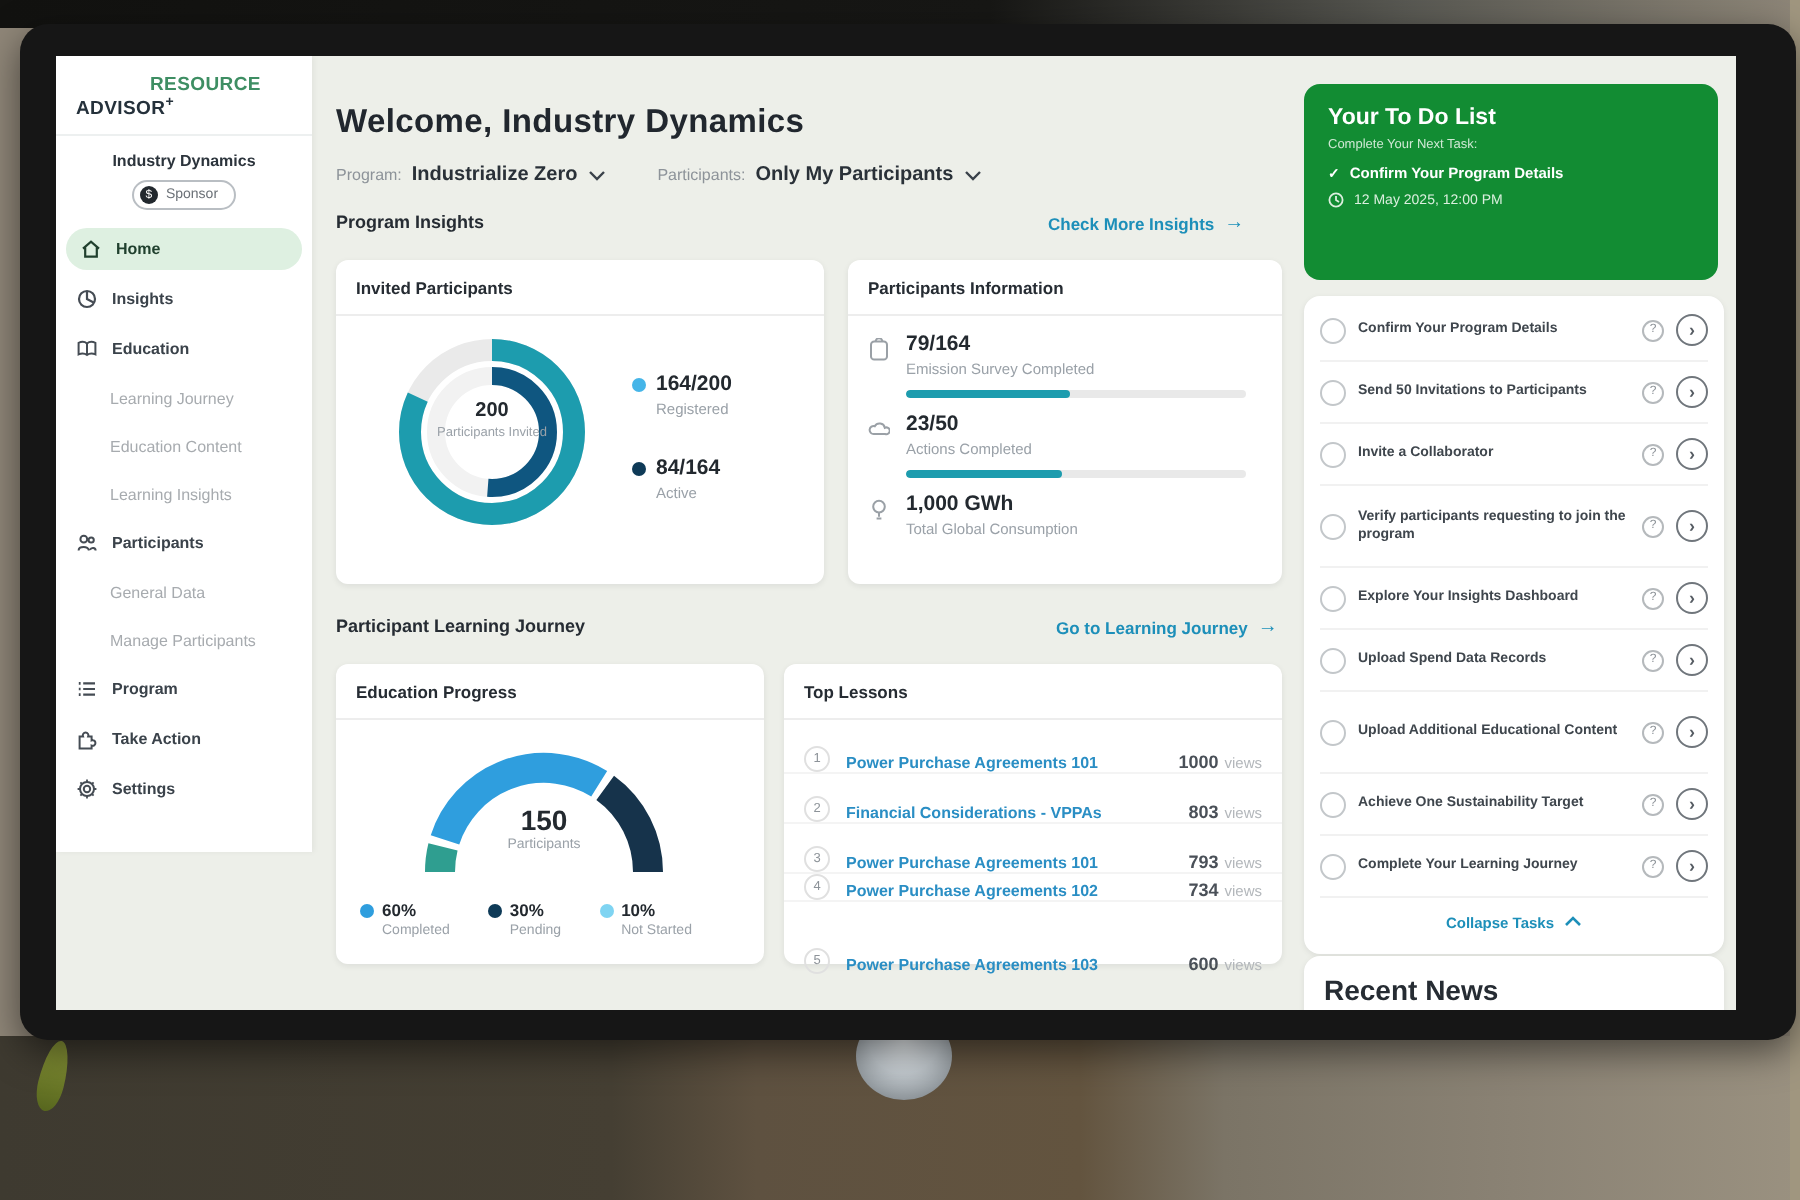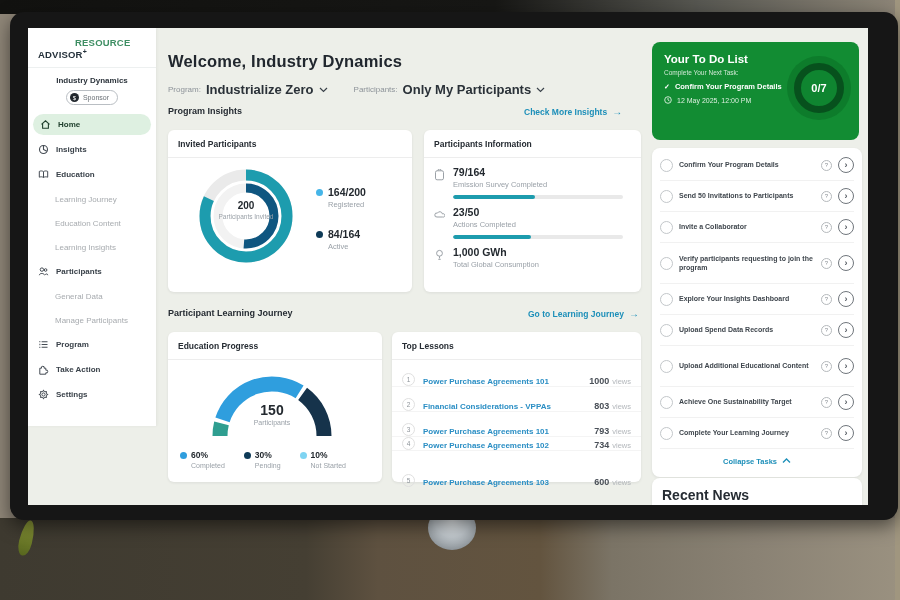--- a/index.html
+++ b/index.html
@@ -28,21 +28,21 @@
   .nav-item.active{background:#def0e1;border-radius:12px;margin:0 5px;padding:0 7px;height:21px;color:#20402e;}
   .nav-item.active + .nav-item{margin-top:2px;}
   .nav-sub{height:24px;display:flex;align-items:center;padding-left:27px;font-size:8px;color:#a7abaf;cursor:pointer;}
   .nav-item svg{flex:0 0 auto;}
   
   .abs{position:absolute;}
   .welcome{left:140px;top:24px;font-size:16.5px;font-weight:bold;color:#21272e;letter-spacing:.2px;}
   .filters{left:140px;top:54px;display:flex;gap:26px;align-items:center;}
   .filter{display:flex;align-items:center;gap:5px;cursor:pointer;}
   .f-label{font-size:8px;color:#8d9399;}
-  .f-value{font-size:13px;font-weight:bold;color:#2a3138;}
+  .f-value{font-size:10px;font-weight:bold;color:#2a3138;}
   .sec-head{font-size:9px;font-weight:bold;color:#262c33;}
   .link{display:flex;align-items:center;gap:5px;font-size:8.5px;font-weight:bold;color:#1d8fb9;cursor:pointer;}
   .link .arr::before{content:"\2192";font-size:10px;}
   .card{position:absolute;background:#fff;border-radius:6px;box-shadow:0 1px 3px rgba(20,30,40,.08);}
   .card-head{height:27px;display:flex;align-items:center;padding:0 10px;border-bottom:1px solid #ededed;font-size:8.5px;font-weight:bold;color:#262c33;}
   
   .donut-wrap{position:absolute;left:26px;top:34px;width:104px;height:104px;}
   .donut-center{position:absolute;left:22px;top:34px;width:60px;text-align:center;}
   .donut-center .v{font-size:10px;font-weight:bold;color:#23292f;}
   .donut-center .l{font-size:6.5px;color:#9aa1a8;line-height:1.3;margin-top:2px;}
@@ -372,25 +372,20 @@
             <span class="chk"></span>
             <span>Confirm Your Program Details</span>
           </div>
         <div class="t-date">
           <svg width="8" height="8" viewBox="0 0 8 8">
               <circle cx="4" cy="4" r="3.3" fill="none" stroke="#dcefdf" stroke-width=".9"></circle>
               <path d="M4 2 V4 L5.5 5" fill="none" stroke="#dcefdf" stroke-width=".9"></path>
             </svg>
           <span>12 May 2025, 12:00 PM</span>
         </div>
-        <div class="t-ring-halo">
-          <div class="t-ring">
-              <span>0/7</span>
-            </div>
-        </div>
       </div>
 
       <div class="todo-tasks">
         <div class="task">
             <span class="cbox"></span>
             <span class="t-label">Confirm Your Program Details</span>
             <span class="help"></span>
             <span class="chev"></span>
           </div>
         <div class="task">

